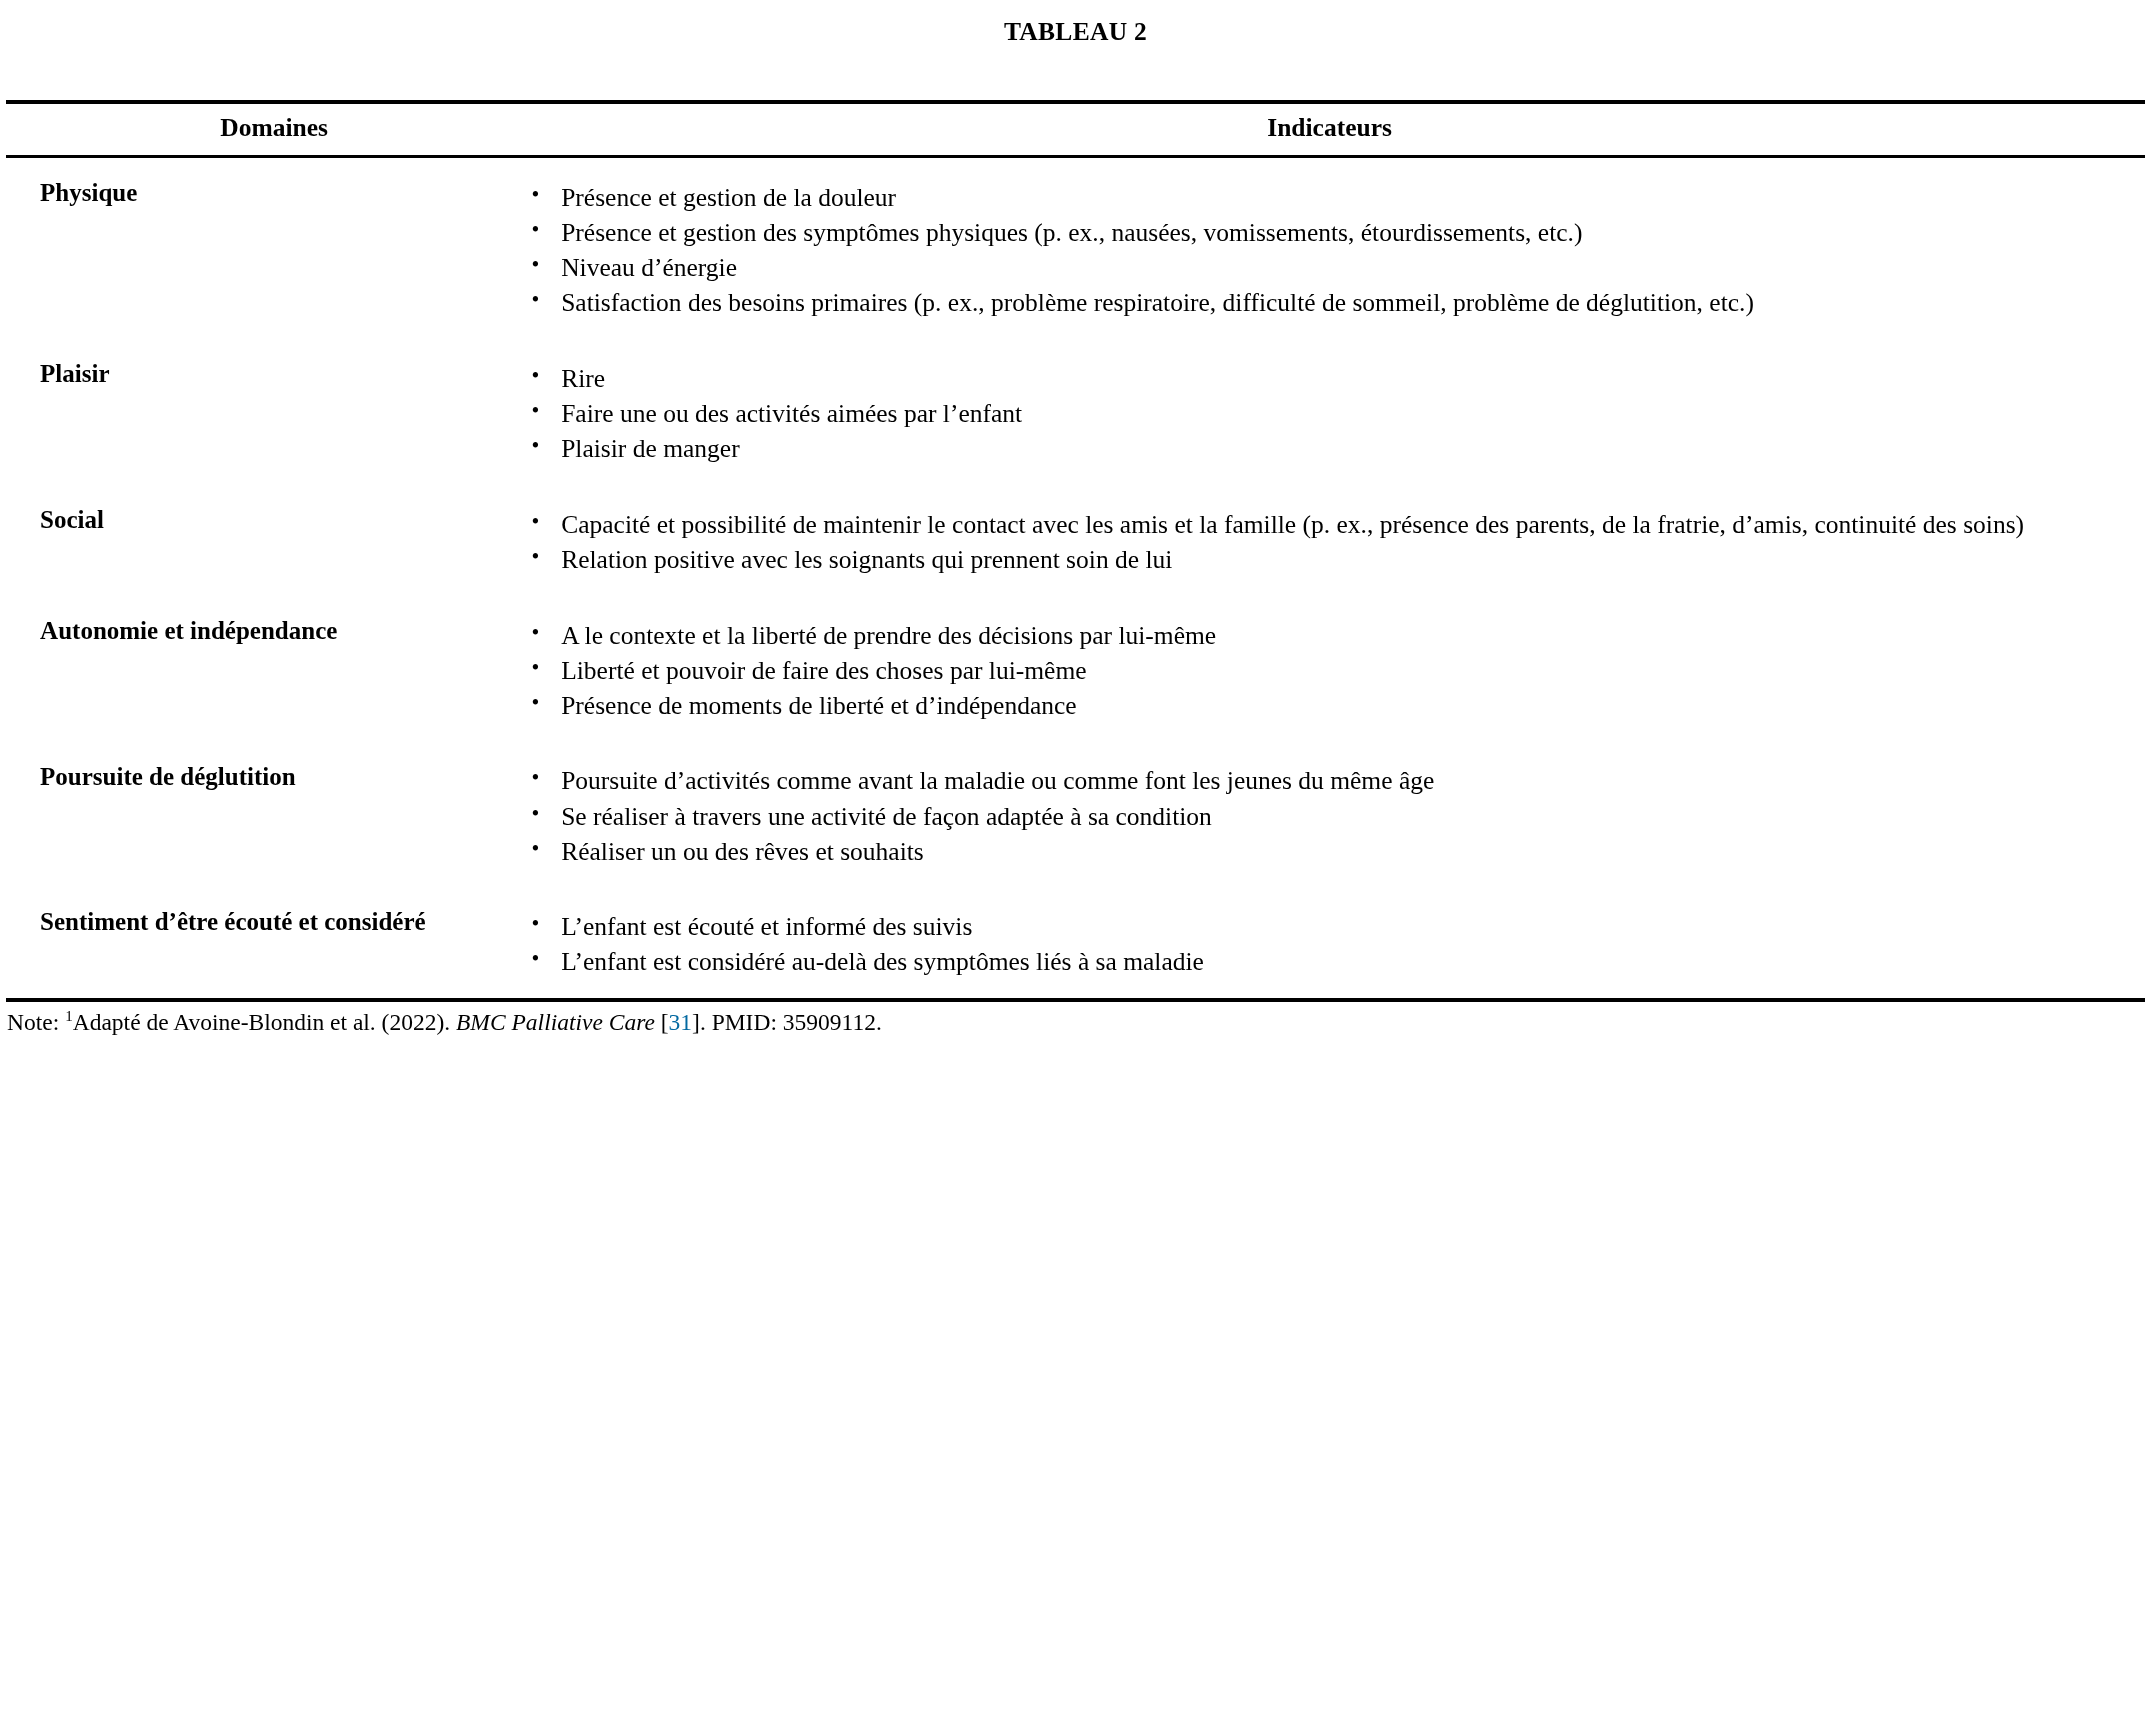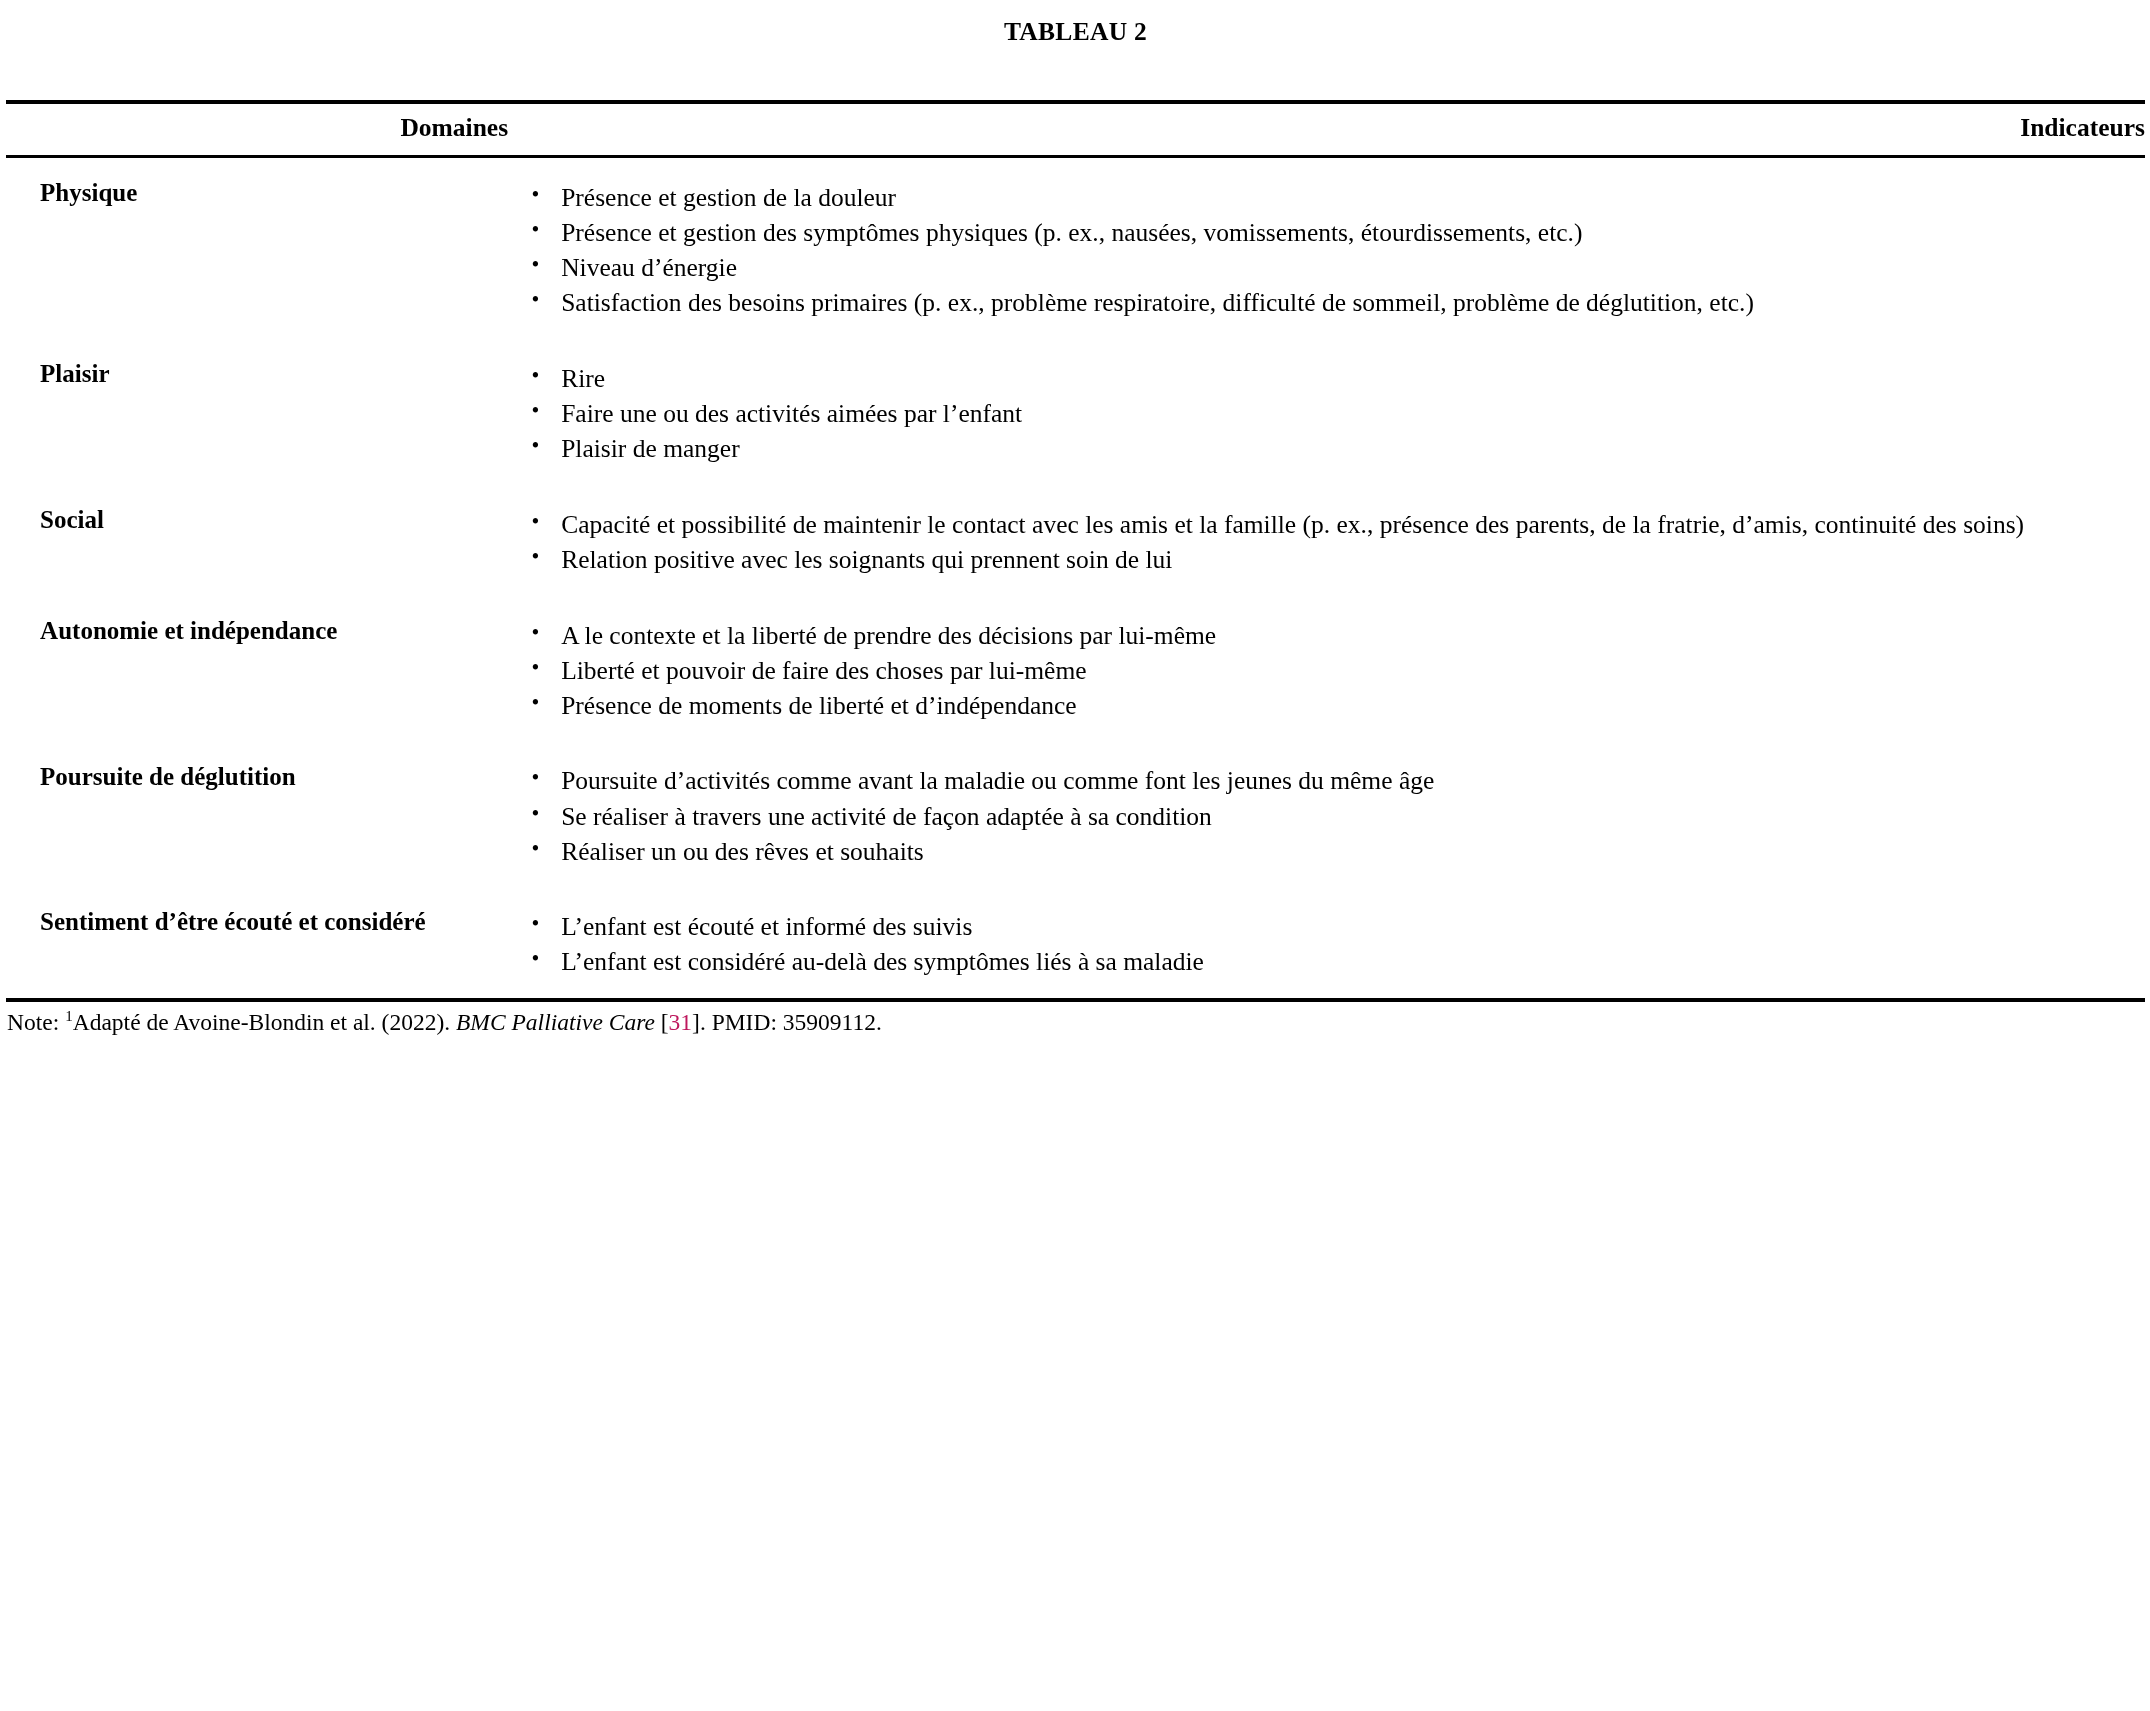--- a/index.html
+++ b/index.html
@@ -53,21 +53,21 @@
   
   table.qol {
     width: 100%;
     border-collapse: collapse;
     table-layout: fixed;
   }
   table.qol col.c-domain { width: 502px; }
   table.qol col.c-ind    { width: auto; }
 
   th.head {
-    text-align: right;
+    text-align: center;
     font-weight: bold;
     font-size: 25.5px;
     padding: 11.2px 0 13.3px 0;
     vertical-align: top;
     line-height: 1.04;
   }
   th.head.domain-h { padding-left: 34px; }
   th.head.ind-h    { padding-left: 6.1px; }
 
   td.domain {
@@ -118,21 +118,21 @@
     padding-top: 7.1px;
     padding-left: 1px;
     white-space: nowrap;
   }
   .note sup {
     font-size: 0.64em;
     vertical-align: super;
     line-height: 0;
   }
   .note .ital { font-style: italic; }
-  .note .refnum { color: #be185d; }
+  .note .refnum { color: #0369a1; }
 </style>
 </head>
 <body>
 
 <div class="page">
 
   <div class="table-number">TABLEAU 2</div>
 
 
   <div class="rule-top"></div>

